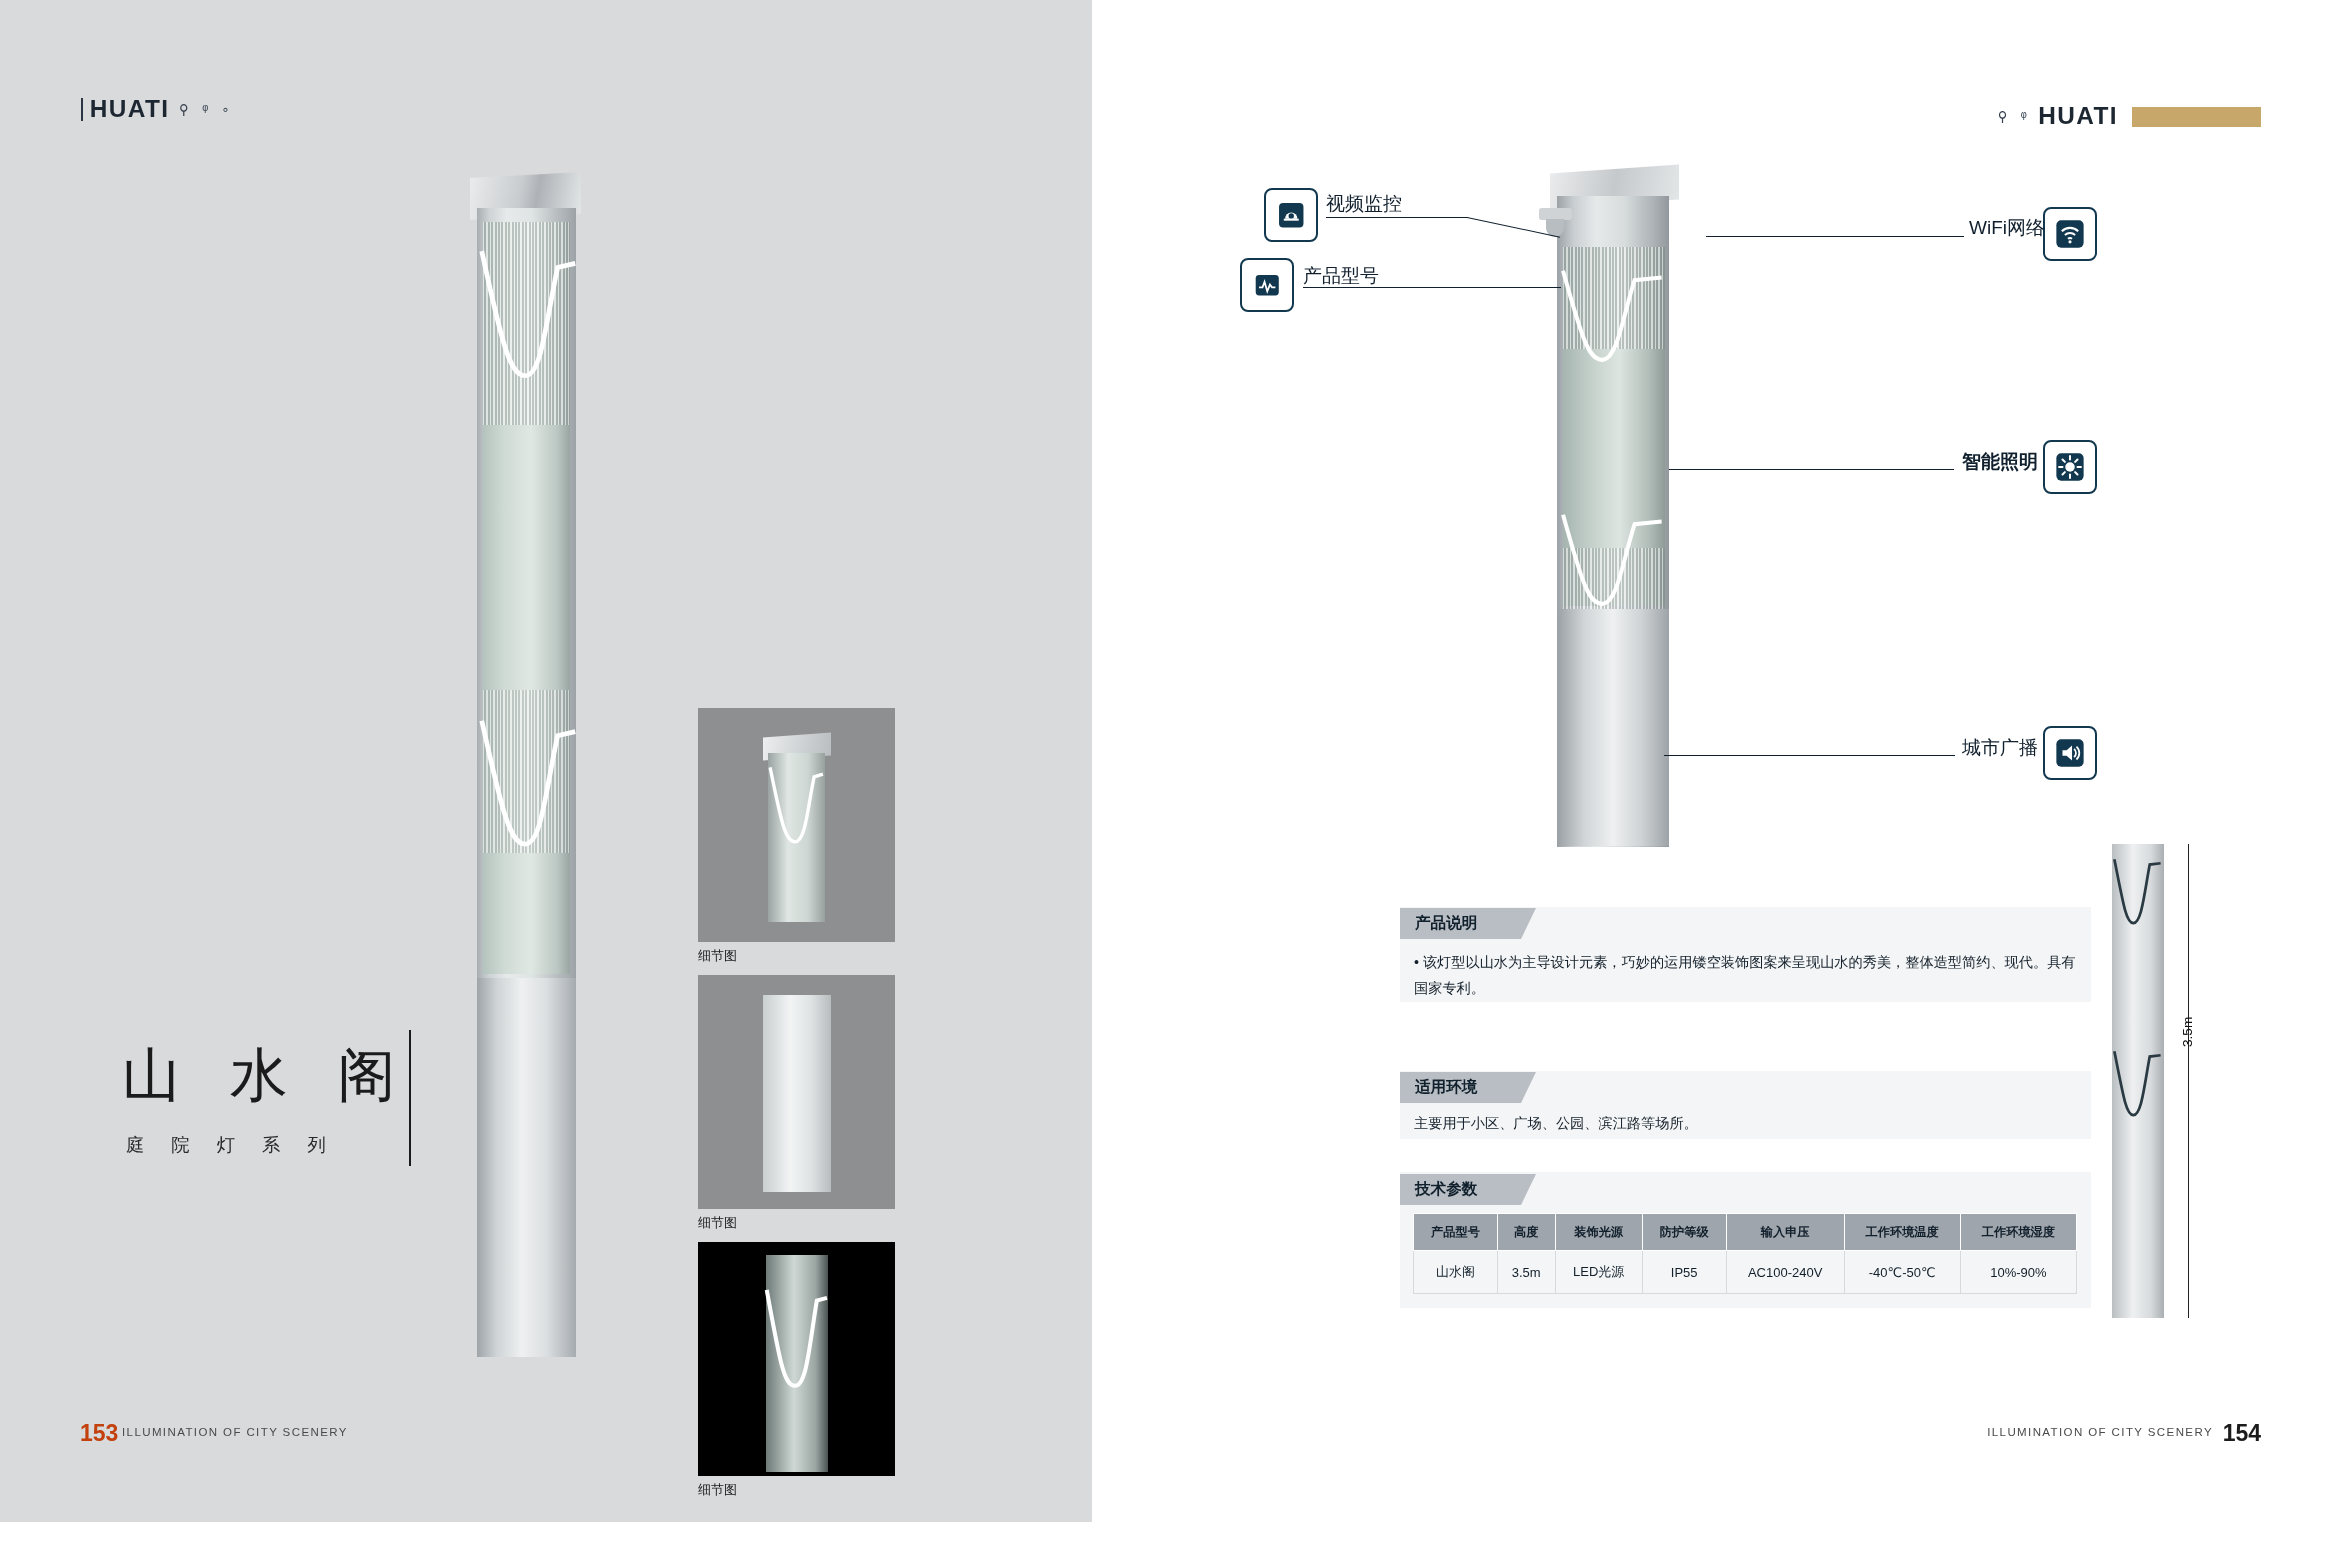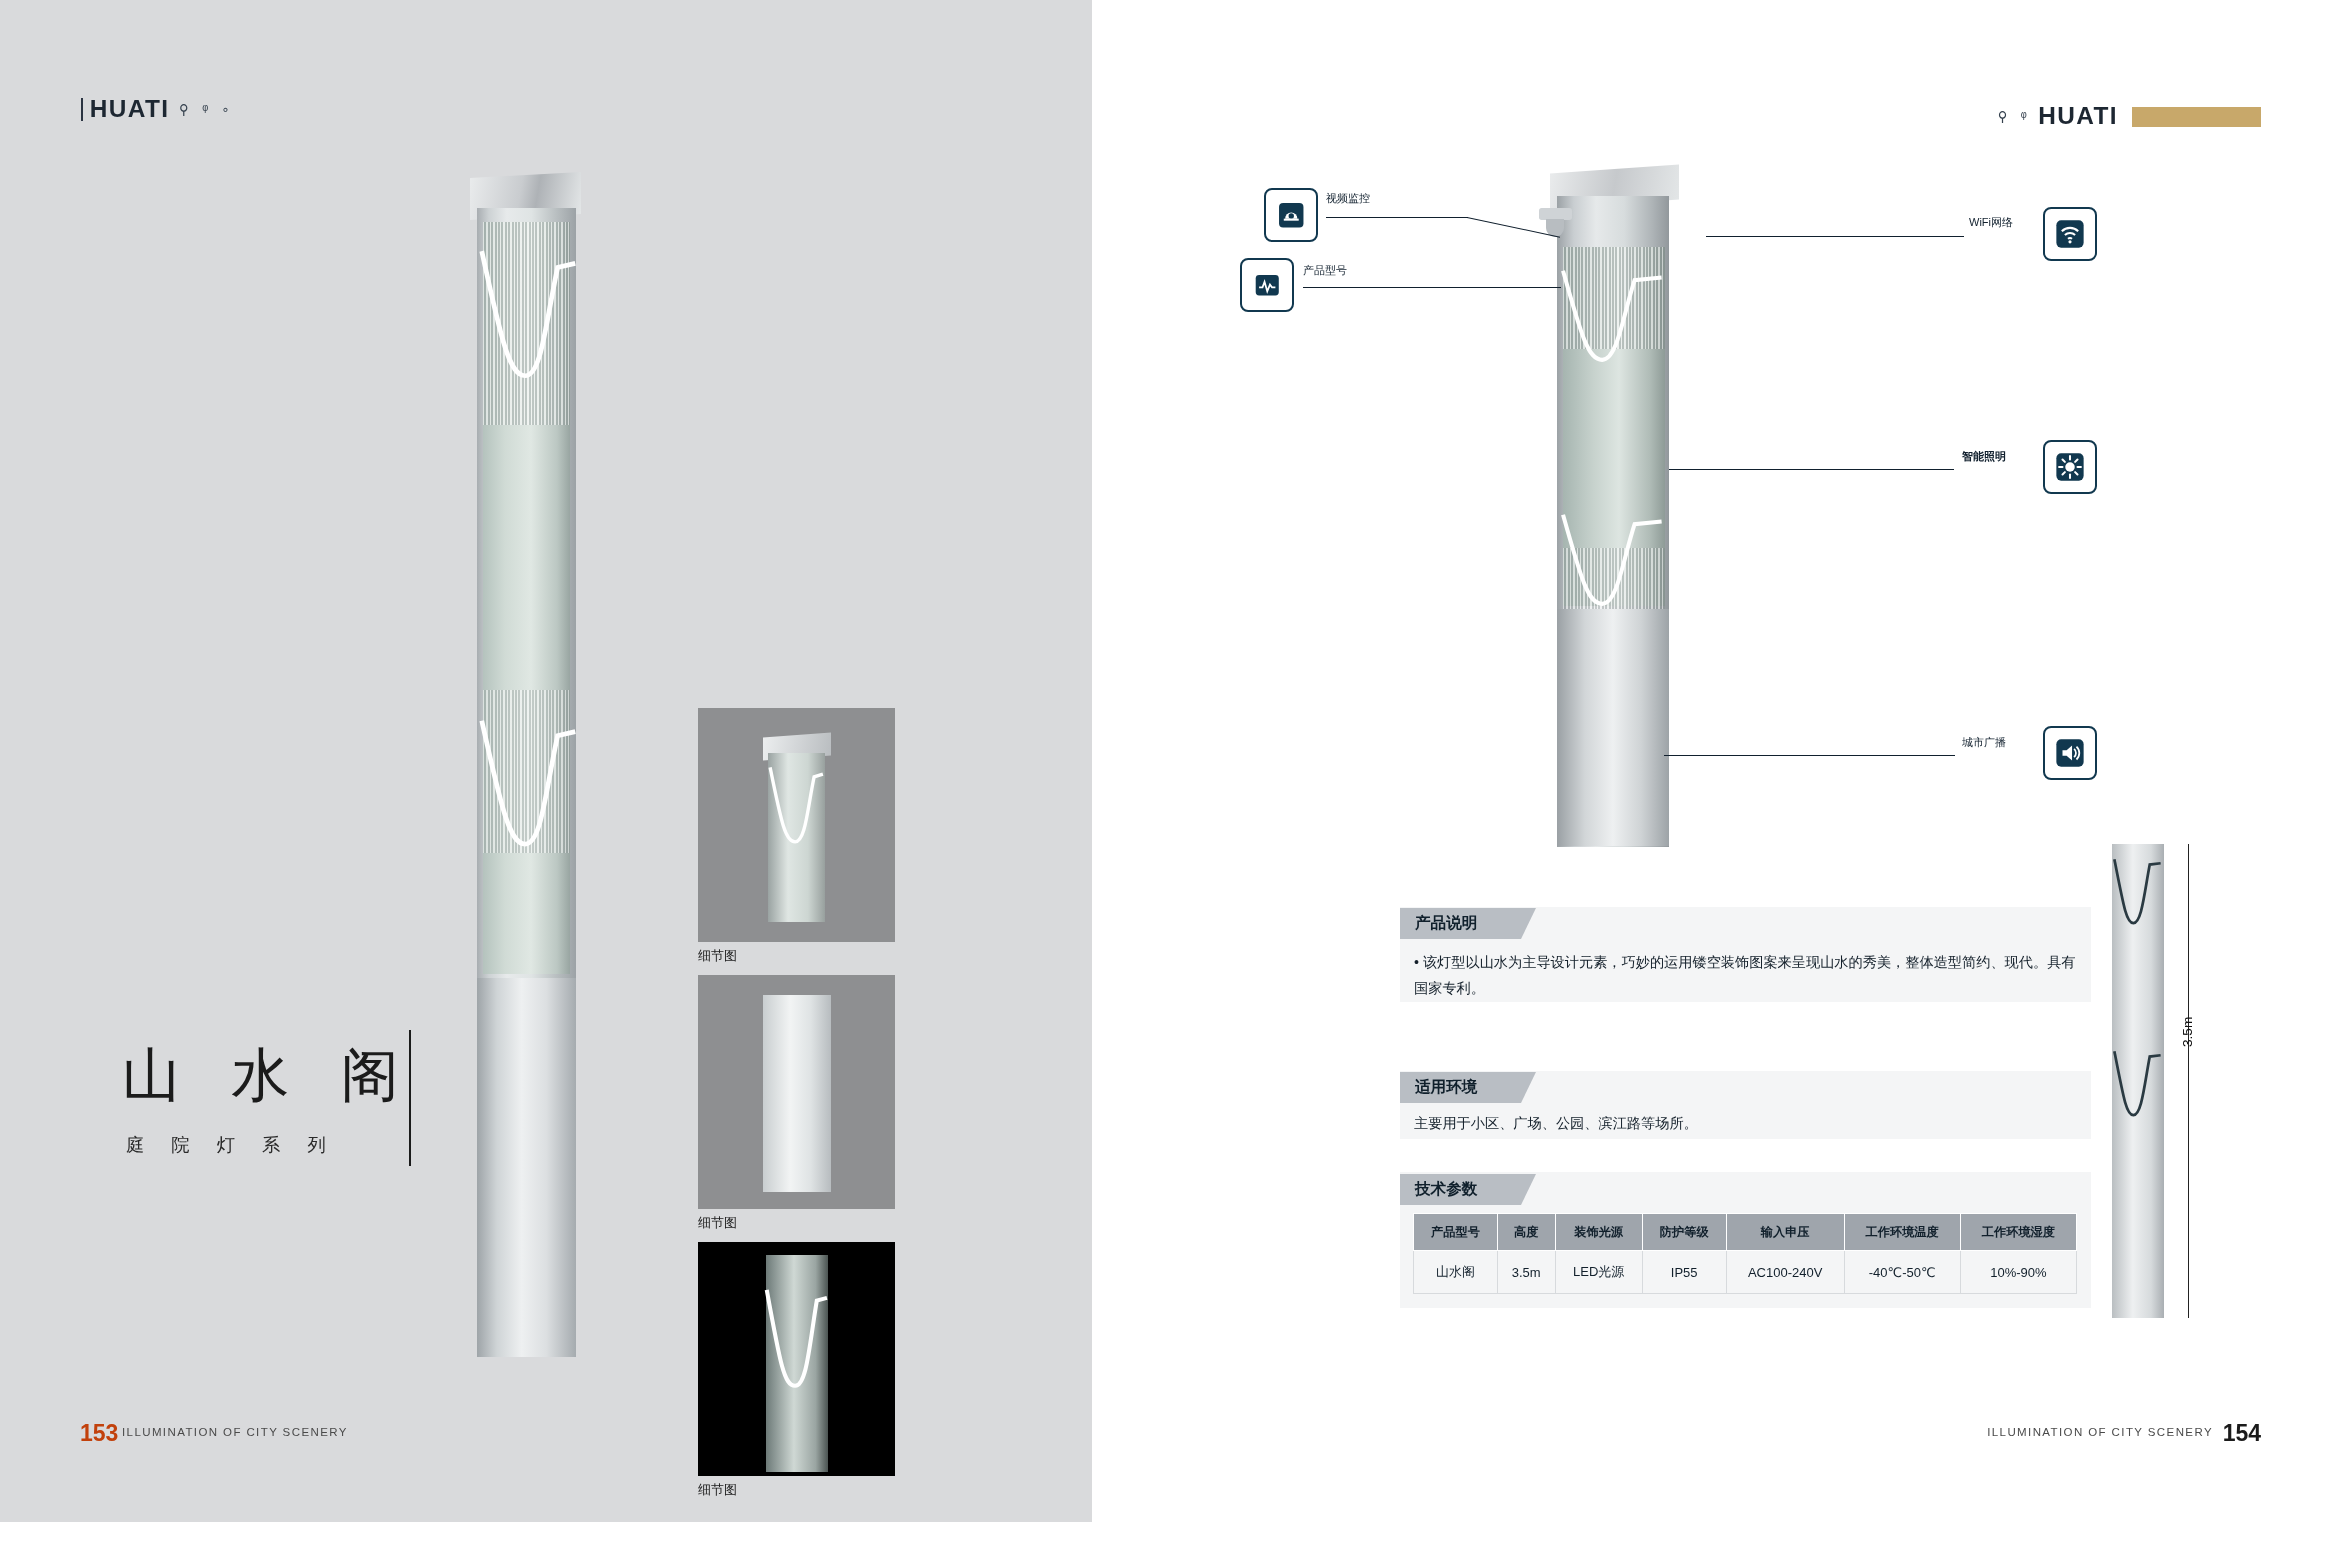--- a/index.html
+++ b/index.html
@@ -16,21 +16,21 @@
   
   .lamp-big{position:absolute;left:465px;top:175px;width:122px;height:1220px;}
   .lamp-big .cap{position:absolute;left:5.4px;top:0;width:111px;height:42px;background:linear-gradient(100deg,#e9ebec 0%,#c9cccf 45%,#aeb2b6 60%,#e3e6e7 100%);transform:skewY(-3deg);}
   .lamp-big .body{position:absolute;left:12.2px;top:33px;width:99px;height:1145px;background:linear-gradient(90deg,#a8adb1 0%,#cdd2d4 12%,#e7eaeb 30%,#dfe4e4 55%,#b9bfc1 80%,#9ca2a6 100%);}
   .lamp-big .glass{position:absolute;left:17.6px;top:47px;width:87px;height:752px;background:linear-gradient(90deg,#b4c3bd 0%,#cfdad4 25%,#e0e8e3 55%,#bcc8c3 85%,#98a5a1 100%);opacity:.95;}
   .lamp-big .ribs{position:absolute;left:17.6px;top:47px;width:87px;height:203px;background:repeating-linear-gradient(90deg,rgba(255,255,255,.55) 0 1.4px,rgba(130,140,140,.35) 1.4px 3.4px);}
   .lamp-big .ribs2{position:absolute;left:17.6px;top:515px;width:87px;height:163px;background:repeating-linear-gradient(90deg,rgba(255,255,255,.5) 0 1.4px,rgba(130,140,140,.3) 1.4px 3.4px);}
   .lamp-big .base{position:absolute;left:12.2px;top:803px;width:99px;height:379px;background:linear-gradient(90deg,#9ea4a8 0%,#cfd4d6 20%,#eef0f1 45%,#dcdfe1 70%,#a5abaf 100%);}
   .wave{position:absolute;stroke:#ffffff;fill:none;}
 
-  .title-cn{position:absolute;left:122px;top:1037px;font-size:58px;letter-spacing:17.6px;color:#1b1b1b;font-family:Liberation Sans, sans-serif;}
+  .title-cn{position:absolute;left:122px;top:1037px;font-size:58px;letter-spacing:17.6px;color:#1b1b1b;font-family:Liberation Serif, serif;}
   .title-sub{position:absolute;left:126px;top:1132px;font-size:18.3px;letter-spacing:11px;color:#2a2a2a;}
   .title-rule{position:absolute;left:409px;top:1030px;width:2px;height:136px;background:#1b1b1b;}
 
   .detail-col{position:absolute;left:698px;top:708px;width:222px;}
   .detail-img{width:197px;height:234px;background:#8e8f91;position:relative;overflow:hidden;}
   .detail-cap{font-size:13px;color:#1b1b1b;margin:5.4px 0 9.5px 0;}
   .d2{background:#8e8f91;}
   .d3{background:#000;}
 
   .mini-lamp{position:absolute;left:65px;top:27px;width:68px;height:183px;}
@@ -47,21 +47,21 @@
 
   .diagram{position:absolute;left:434px;top:169px;width:176px;height:718px;}
   .dg-cap{position:absolute;left:20.3px;top:0;width:129px;height:35px;background:linear-gradient(100deg,#e9ebec 0%,#c6c9cc 50%,#e3e6e7 100%);transform:skewY(-4deg);}
   .dg-body{position:absolute;left:27px;top:27px;width:112px;height:651px;background:linear-gradient(90deg,#9ba1a5 0%,#c9ced1 15%,#e6e9ea 35%,#d7dcdd 60%,#aeb4b7 85%,#92989c 100%);}
   .dg-glass{position:absolute;left:33px;top:78px;width:102px;height:359px;background:linear-gradient(90deg,#a6b5b0 0%,#c7d2cd 30%,#dde5e1 55%,#b0bcb7 85%,#8e9b97 100%);}
   .dg-rib{position:absolute;left:33px;top:78px;width:102px;height:102px;background:repeating-linear-gradient(90deg,rgba(255,255,255,.5) 0 1.4px,rgba(120,130,130,.35) 1.4px 3.4px);}
   .dg-rib2{position:absolute;left:33px;top:379px;width:102px;height:91px;background:repeating-linear-gradient(90deg,rgba(255,255,255,.5) 0 1.4px,rgba(120,130,130,.3) 1.4px 3.4px);}
   .dg-base{position:absolute;left:27px;top:440px;width:112px;height:237px;background:linear-gradient(90deg,#9aa0a4 0%,#d2d6d8 25%,#eef0f1 50%,#cfd3d5 75%,#9da3a7 100%);}
   .dome{position:absolute;left:5.4px;top:35px;width:41px;height:42px;}
 
-  .callout-label{position:absolute;font-size:11px;color:#11202e;white-space:nowrap;}
+  .callout-label{position:absolute;font-size:19px;color:#11202e;white-space:nowrap;}
   .callout-box{position:absolute;width:50px;height:50px;border:2px solid #11384f;border-radius:8.1px;display:flex;align-items:center;justify-content:center;background:#fff;}
   .callout-line{position:absolute;background:#11202e;height:1.4px;}
 
   .sec-tab{position:absolute;height:31px;background:#b9bec4;display:flex;align-items:center;padding:0 17.6px 0 15px;font-size:15.6px;color:#10202c;font-weight:bold;}
   .sec-tab:after{content:"";position:absolute;right:-15px;top:0;border-top:31px solid #b9bec4;border-right:15px solid transparent;}
   .sec-panel{position:absolute;background:#f4f5f6;}
 
   .body-text{position:absolute;font-size:14.2px;line-height:26px;color:#14202b;}
 
   table{border-collapse:collapse;font-size:13px;color:#12202c;}

